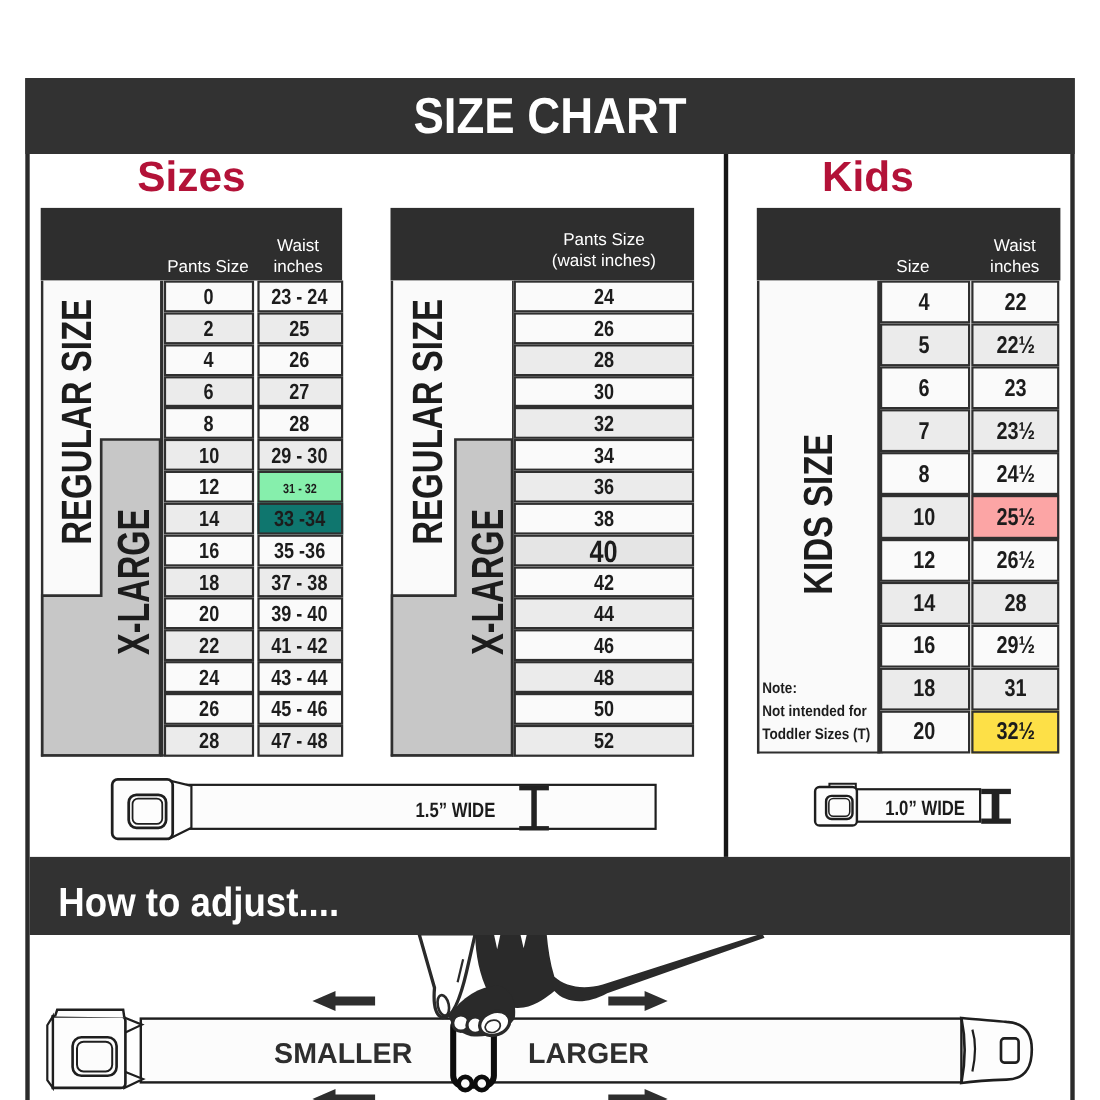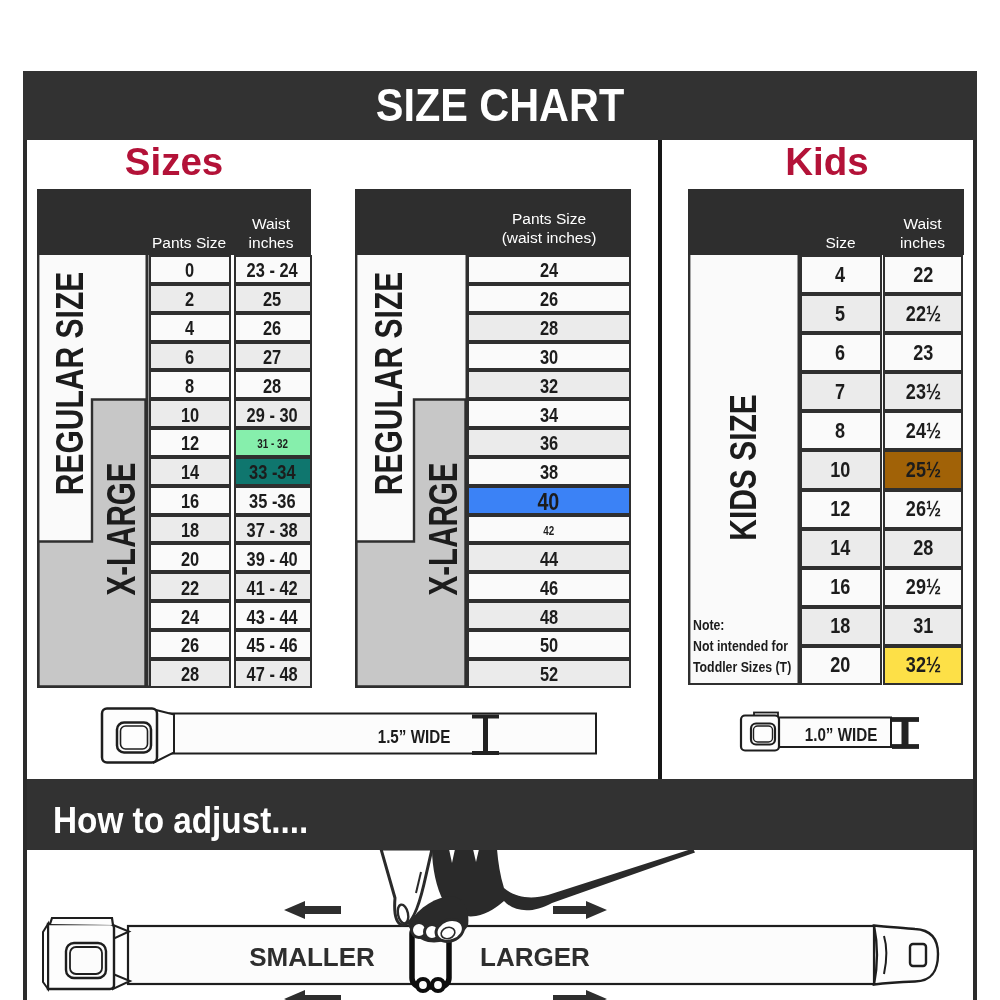--- a/index.html
+++ b/index.html
@@ -17,31 +17,31 @@
  .divider{position:absolute;left:658px;top:92px;width:4px;height:639px;background:#161616;}
  .band{position:absolute;left:27px;top:731px;width:946px;height:71px;background:#323232;}
  .band span{color:#fff;font-size:37px;font-weight:bold;position:absolute;left:26px;top:21px;
    display:inline-block;transform:scaleX(0.90);transform-origin:left;}
 </style></head>
 <body>
 <div class="page">
  <div class="frame"></div>
  <div class="banner"><span>SIZE CHART</span></div>
  <div class="title" style="left:84px;width:180px;">Sizes</div>
- <div class="title" style="left:737px;width:180px;">Kids</div>
+ <div class="title" style="left:699px;width:180px;">Kids</div>
 
  <div class="thead" style="left:37px;width:274px;"></div>
  <div class="htxt" style="left:147px;width:84px;top:185px;">Pants Size</div>
  <div class="htxt" style="left:231px;width:80px;top:166px;">Waist<br>inches</div>
 
  <div class="thead" style="left:355px;width:276px;"></div>
  <div class="htxt" style="left:467px;width:164px;top:161px;">Pants Size<br>(waist inches)</div>
 
  <div class="thead" style="left:688px;width:276px;"></div>
- <div class="htxt" style="left:800px;width:81px;top:185px;">Size</div>
+ <div class="htxt" style="left:764px;width:81px;top:185px;text-align:right;">Size</div>
  <div class="htxt" style="left:882px;width:81px;top:166px;">Waist<br>inches</div>
 
  <svg style="position:absolute;left:37px;top:206.5px;" width="114" height="433" viewBox="0 0 114 433">
 <rect x="0" y="0" width="114" height="433" fill="#fafafa"></rect>
 <polygon points="55,144.5 108.5,144.5 108.5,431.8 1.2,431.8 1.2,286.5 55,286.5" fill="#c7c7c7" stroke="#2f2f2f" stroke-width="2.4"></polygon>
 <line x1="1.2" y1="0" x2="1.2" y2="433" stroke="#2f2f2f" stroke-width="2.4"></line>
 <line x1="0" y1="431.8" x2="114" y2="431.8" stroke="#2f2f2f" stroke-width="2.4"></line>
 <rect x="108.5" y="0" width="3" height="433" fill="#2f2f2f"></rect>
 <text x="0" y="0" transform="translate(46,128.5) rotate(-90) scale(0.78,1)" text-anchor="middle" font-family="Liberation Sans, sans-serif" font-weight="bold" font-size="38.5px" fill="#1c1c1c">REGULAR SIZE</text>
 <text x="0" y="0" transform="translate(98,274) rotate(-90) scale(0.72,1)" text-anchor="middle" font-family="Liberation Sans, sans-serif" font-weight="bold" font-size="41px" fill="#1c1c1c">X-LARGE</text>
@@ -178,24 +178,24 @@
       </div>
 <div class="cell" style="height:28.85px;background:#fafafa;font-size:20px;padding-top:3px;">
         <span>34</span>
       </div>
 <div class="cell" style="height:28.85px;background:#ebebeb;font-size:20px;padding-top:3px;">
         <span>36</span>
       </div>
 <div class="cell" style="height:28.85px;background:#fafafa;font-size:20px;padding-top:3px;">
         <span>38</span>
       </div>
-<div class="cell" style="height:28.85px;background:#3b82f6;font-size:24px;padding-top:3px;">
+<div class="cell" style="height:28.85px;background:#e5e5e5;font-size:28px;padding-top:3px;">
         <span>40</span>
       </div>
-<div class="cell" style="height:28.85px;background:#fafafa;font-size:12px;padding-top:3px;text-align:right;">
+<div class="cell" style="height:28.85px;background:#fafafa;font-size:20px;padding-top:3px;text-align:right;">
         <span>42</span>
       </div>
 <div class="cell" style="height:28.85px;background:#ebebeb;font-size:20px;padding-top:3px;">
         <span>44</span>
       </div>
 <div class="cell" style="height:28.85px;background:#fafafa;font-size:20px;padding-top:3px;">
         <span>46</span>
       </div>
 <div class="cell" style="height:28.85px;background:#ebebeb;font-size:20px;padding-top:3px;">
         <span>48</span>
@@ -251,21 +251,21 @@
       </div>
 <div class="cell" style="height:39.1px;background:#fafafa;font-size:22px;padding-top:0px;">
         <span>23</span>
       </div>
 <div class="cell" style="height:39.1px;background:#ebebeb;font-size:22px;padding-top:0px;">
         <span>23½</span>
       </div>
 <div class="cell" style="height:39.1px;background:#fafafa;font-size:22px;padding-top:0px;">
         <span>24½</span>
       </div>
-<div class="cell" style="height:39.1px;background:#a16207;font-size:22px;padding-top:0px;">
+<div class="cell" style="height:39.1px;background:#fca5a5;font-size:22px;padding-top:0px;">
         <span>25½</span>
       </div>
 <div class="cell" style="height:39.1px;background:#fafafa;font-size:22px;padding-top:0px;">
         <span>26½</span>
       </div>
 <div class="cell" style="height:39.1px;background:#ebebeb;font-size:22px;padding-top:0px;">
         <span>28</span>
       </div>
 <div class="cell" style="height:39.1px;background:#fafafa;font-size:22px;padding-top:0px;">
         <span>29½</span>

